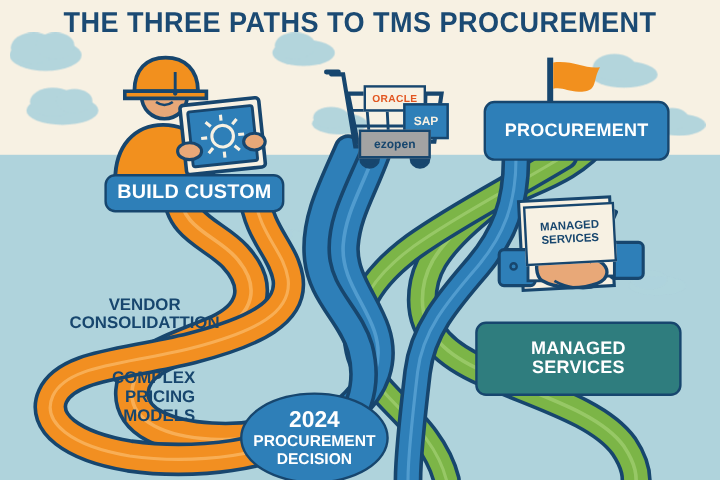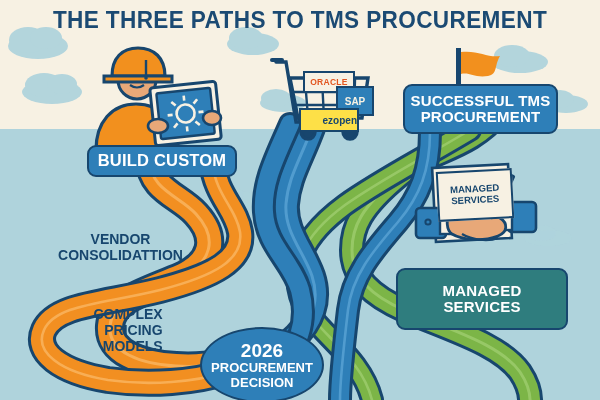--- a/index.html
+++ b/index.html
@@ -25,37 +25,37 @@
   #lbl-build{left:74px;top:145px;width:150px;height:32px;font-size:16.5px;margin-left:13px;}
   #lbl-success{left:403px;top:84px;width:155px;height:50px;font-size:15px;}
   #lbl-mts{left:396px;top:268px;width:172px;height:62px;font-size:15px;}
 
   #lbl-ellipse{position:absolute;left:200px;top:327px;width:120px;height:72px;
     background:#2E7FB8;border:2.5px solid #17466E;border-radius:50%;
     display:flex;align-items:center;justify-content:center;text-align:center;
     color:#fff;font-weight:bold;font-size:13px;line-height:1.12;}
   #lbl-ellipse .big{font-size:19px;display:block;}
 
-  #plain-vendor{left:48px;top:219px;width:145px;height:58px;font-size:14px;}
+  #plain-vendor{left:48px;top:219px;width:145px;height:58px;font-size:14px;align-items:flex-end;}
   #plain-pricing{left:73px;top:303px;width:110px;height:56px;font-size:14px;text-align:right;}
   #plain-efti{left:318px;top:303px;width:105px;height:40px;font-size:14px;}
 
   #mgd-card{position:absolute;left:437px;top:170px;width:72px;height:46px;
     background:#F7F1E3;border:2px solid #17466E;transform:rotate(-3deg);
     display:flex;align-items:center;justify-content:center;text-align:center;
     color:#17466E;font-weight:bold;font-size:9.5px;line-height:1.15;}
 
   .cartbox{position:absolute;font-weight:bold;display:flex;align-items:center;
            justify-content:center;text-align:center;}
   #box-oracle{left:303px;top:71px;width:48px;height:18px;background:#F7F1E3;
     border:2px solid #17466E;color:#E2551F;font-size:8.5px;letter-spacing:.3px;}
   #box-sap{left:336px;top:86px;width:34px;height:26px;background:#2E7FB8;
     border:2px solid #17466E;color:#F7F1E3;font-size:10px;}
-  #box-ezopen{left:299px;top:108px;width:56px;height:20px;background:#fde047;
-    border:2px solid #17466E;color:#17466E;font-size:10px;justify-content:flex-end;}
+  #box-ezopen{left:299px;top:108px;width:56px;height:20px;background:#a3a3a3;
+    border:2px solid #17466E;color:#17466E;font-size:10px;}
 </style>
 </head>
 <body>
 
 <div id="stage">
 
   <svg id="art" viewBox="0 0 600 400">
     <defs>
       <clipPath id="clipAll">
           <rect x="0" y="0" width="600" height="400"></rect>
@@ -206,35 +206,34 @@
   </svg>
 
   <div id="title">THE THREE PATHS TO TMS PROCUREMENT</div>
 
   <div class="lbl chip chip-blue" id="lbl-build">
     <span>BUILD CUSTOM</span>
   </div>
 
   <div class="lbl chip chip-blue" id="lbl-success">
     <div>
-      <div>SUCCESSFUL TMS</div>
       <div>PROCUREMENT</div>
     </div>
   </div>
 
   <div class="lbl chip chip-teal" id="lbl-mts">
     <div>
       <div>MANAGED</div>
       <div>SERVICES</div>
     </div>
   </div>
 
   <div id="lbl-ellipse">
     <div>
-      <span class="big">2026</span>
+      <span class="big">2024</span>
       <div>PROCUREMENT</div>
       <div>DECISION</div>
     </div>
   </div>
 
   <div class="plain" id="plain-vendor">
     <div>
       <div>VENDOR</div>
       <div>CONSOLIDATTION</div>
     </div>

